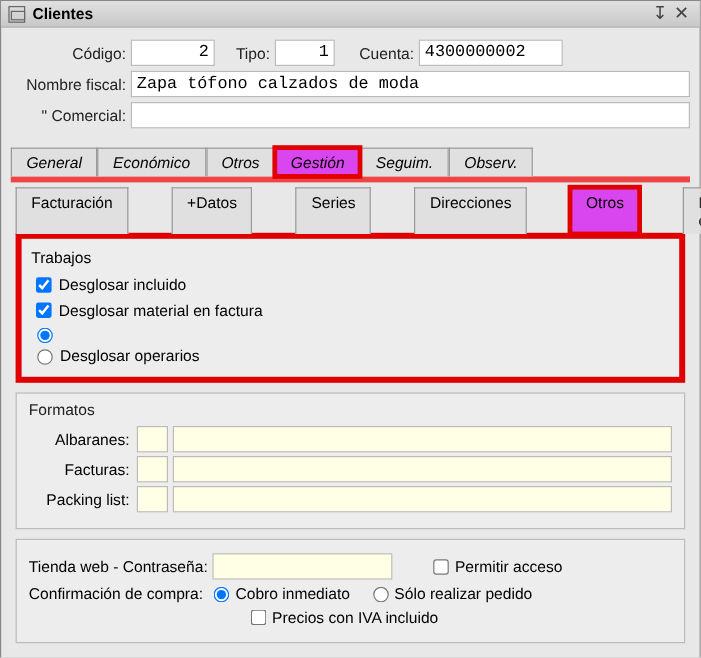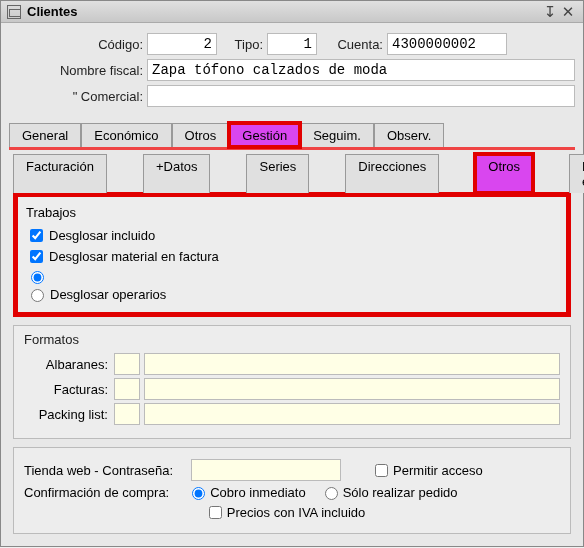--- a/index.html
+++ b/index.html
@@ -37,37 +37,37 @@
     border:1px solid #666;
   }
   .titlebar .title { font-weight: bold; flex:1; }
   .titlebar .win-btn {
     width: 18px; text-align:center;
     color:#444; cursor:pointer;
     font-size:15px; line-height:14px;
   }
   .form-area {
     padding: 10px 8px 6px 8px;
-    margin-left: 38px;
   }
   .row { display:flex; align-items:center; margin-bottom:4px; }
   .row label { text-align:right; padding-right:4px; color:#222; }
   .row input[type=text] {
     border:1px solid #bbb;
     padding:2px 4px;
     font-family: 'Courier New', monospace;
     font-size:14px;
     background:#fff;
     height:22px;
   }
   .fiscal-row .input-long { flex:1; }
   .tabs {
     display:flex;
     margin: 6px 8px 0 8px;
-    border-bottom:3px solid #ef4444;
+    border-bottom:5px solid #ef4444;
+    font-style:italic;
   }
   .tab {
     padding:4px 12px;
     border:1px solid #999;
     border-bottom:none;
     background:#e0e0e0;
     margin-right:0px;
     cursor:pointer;
     position:relative;
   }
@@ -130,21 +130,21 @@
     flex:1; height:22px;
     border:1px solid #bbb; background:#ffffe6;
   }
   .tienda {
     border:1px solid #bbb;
     margin:6px 12px 12px 12px;
     padding:8px 10px;
     background:#ededed;
   }
   .tienda-row { display:flex; align-items:center; flex-wrap:wrap; margin:3px 0; }
-  .tienda-row label.lead { margin-right:18px; }
+  .tienda-row label.lead { margin-right:4px; }
   .tienda-row input[type=text] {
     width:150px; height:22px;
     border:1px solid #bbb; background:#ffffe6;
     margin-right:30px;
   }
   .tienda-row .chk { display:flex; align-items:center; margin-right:14px; }
   .tienda-row .chk input { margin-right:5px; }
   .center-row { justify-content:center; }
 </style>
 </head>

